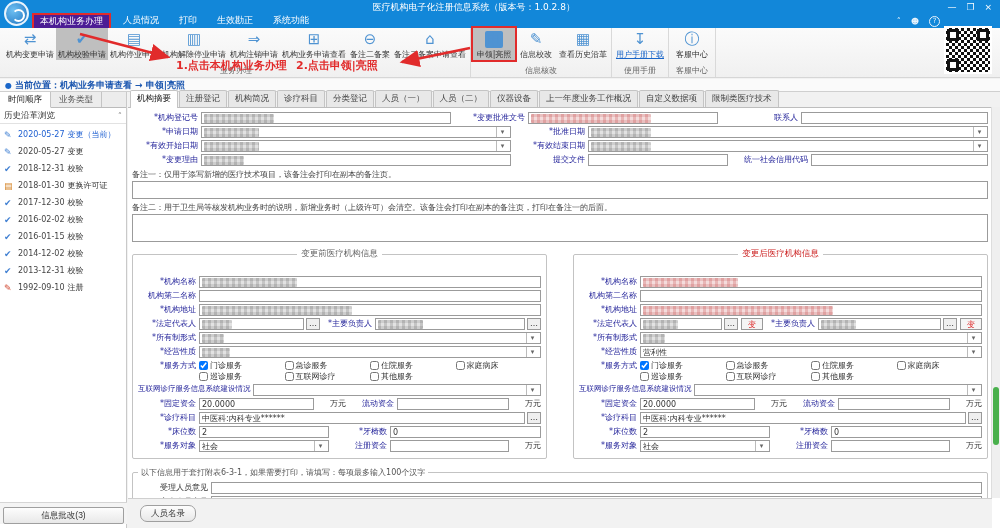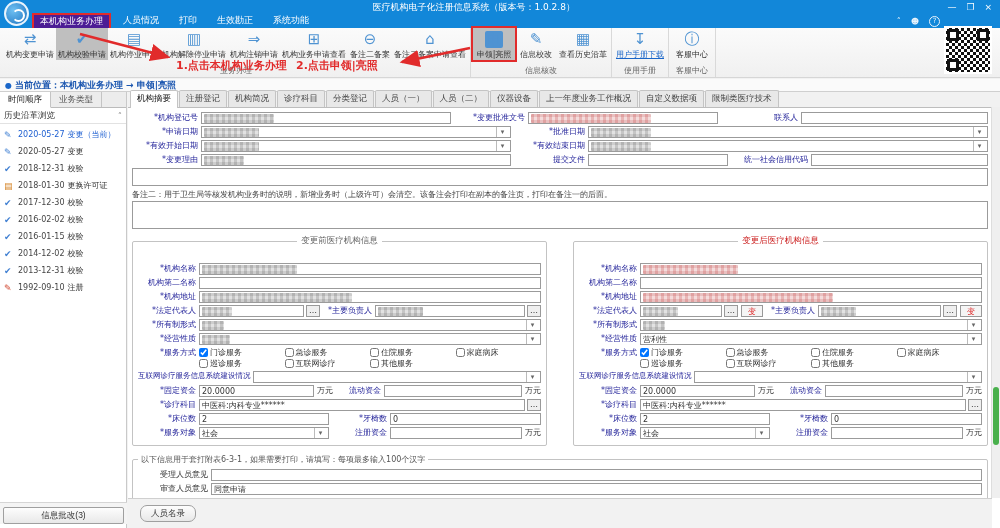--- a/index.html
+++ b/index.html
@@ -70,21 +70,21 @@
   .vscroll{position:absolute;right:0;top:15px;width:8px;height:391px;background:#efefef;border-left:1px solid #ddd;}
   .vthumb{position:absolute;left:1px;top:280px;width:6px;height:58px;background:#49b04c;border-radius:3px;}
   .row{display:flex;align-items:flex-start;margin:2px 0;}
   .lbl{color:#24249a;text-align:right;flex:none;padding-right:3px;white-space:nowrap;font-size:8px;}
   .w58{width:58px}.w66{width:66px}.w74{width:74px}.w80{width:80px}
   .inp{border:1px solid #9b9b9b;height:12px;background:#fff;display:flex;align-items:center;font-size:8px;padding:0 2px;box-sizing:border-box;position:relative;}
   .flex1{flex:1;} .val{color:#333;}
   .dda{margin-left:auto;width:11px;height:10px;border-left:1px solid #bbb;color:#666;font-size:7px;text-align:center;line-height:10px;flex:none;}
   .btn3{width:14px;height:12px;border:1px solid #999;background:#efefef;font-size:8px;text-align:center;line-height:10px;flex:none;margin-left:2px;box-sizing:border-box;}
   .btnred{width:22px;height:12px;border:1px solid #999;background:#f5f5f5;color:#d22;font-size:8px;text-align:center;line-height:11px;flex:none;margin-left:3px;box-sizing:border-box;}
-  .suffix{color:#333;margin-left:3px;flex:none;}
+  .suffix{color:#333;margin-left:16px;flex:none;}
   .mosaic{display:inline-block;height:9px;border-radius:1px;
     background:repeating-linear-gradient(90deg,rgba(0,0,0,.13) 0 3px,rgba(0,0,0,0) 3px 6px),
                repeating-linear-gradient(0deg,#cdcdcd 0 3px,#e2e2e2 3px 6px);}
   .mosaic.red{background:repeating-linear-gradient(90deg,rgba(190,50,50,.22) 0 3px,rgba(0,0,0,0) 3px 6px),
                repeating-linear-gradient(0deg,#e9c0c0 0 3px,#f4dcdc 3px 6px);}
   .notelbl{color:#444;font-size:8px;margin:3px 0 1px 0;}
   .notebox{border:1px solid #9b9b9b;background:#fff;}
   .panelwrap{display:flex;gap:26px;margin-top:6px;}
   fieldset.panel{flex:1;border:1px solid #c3c3c3;border-radius:2px;margin:0;padding:2px 5px 4px 5px;}
   fieldset.panel legend{margin:12px auto;padding:0 4px;font-size:8.5px;color:#666;}
@@ -216,21 +216,21 @@
   </svg>
 
   <div class="qr">
       <i></i>
       <i></i>
       <i></i>
     </div>
 
   <div class="breadcrumb">
     <span class="bc-dot">●</span>
-    <span class="bc-text">当前位置：本机构业务办理 → 申领|亮照</span>
+    <span class="bc-text">当前位置：机构业务申请查看 → 申领|亮照</span>
   </div>
 
   <div class="sidebar">
     <div class="side-tabs">
       <span class="stab active">时间顺序</span>
       <span class="stab">业务类型</span>
     </div>
     <div class="side-head">
       <span>历史沿革浏览</span>
       <span class="chev">˄</span>
@@ -352,20 +352,21 @@
         <span class="lbl w66">*变更理由</span>
         <span class="inp" style="width:310px">
             <span class="mosaic" style="width:40px"></span>
           </span>
         <span class="lbl w74">提交文件</span>
         <span class="inp" style="width:140px"></span>
         <span class="lbl w80">统一社会信用代码</span>
         <span class="inp flex1"></span>
       </div>
 
+      <div class="notelbl">备注一：仅用于添写新增的医疗技术项目，该备注会打印在副本的备注页。</div>
       <div class="notebox" style="height:16px"></div>
       <div class="notelbl">备注二：用于卫生局等核发机构业务时的说明，新增业务时（上级许可）会清空。该备注会打印在副本的备注页，打印在备注一的后面。</div>
       <div class="notebox" style="height:26px"></div>
 
       <div class="panelwrap">
 
         <fieldset class="panel before">
           <legend>变更前医疗机构信息</legend>
           <div class="row">
             <span class="lbl w58">*机构名称</span>

